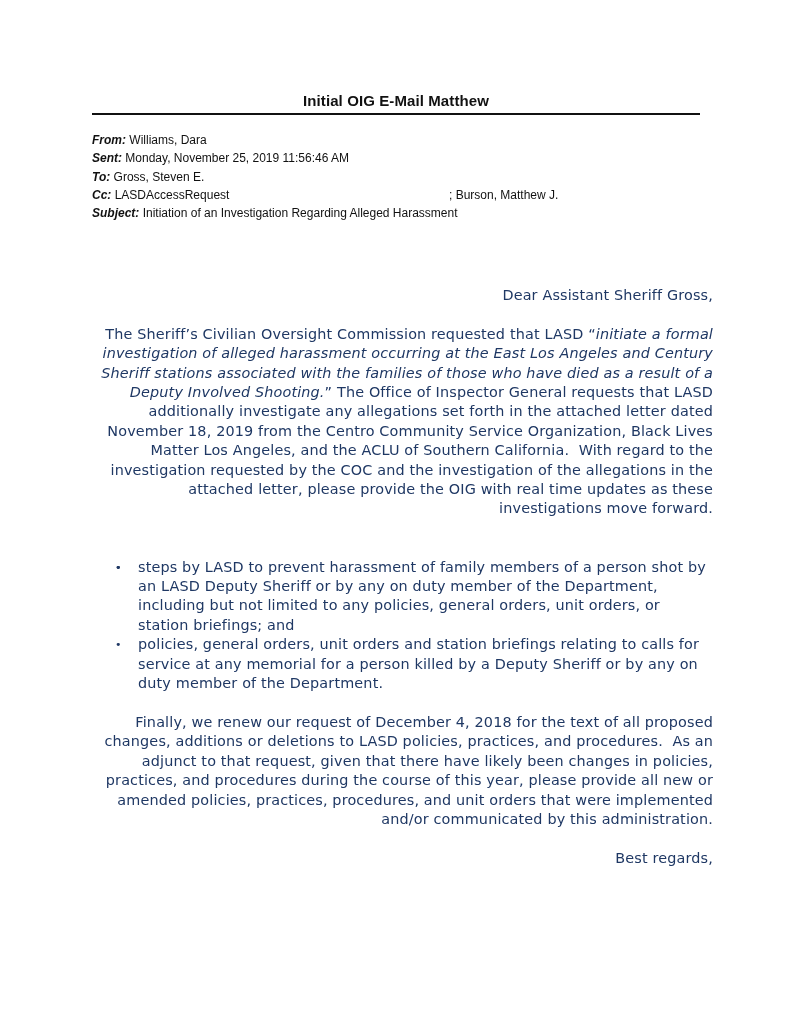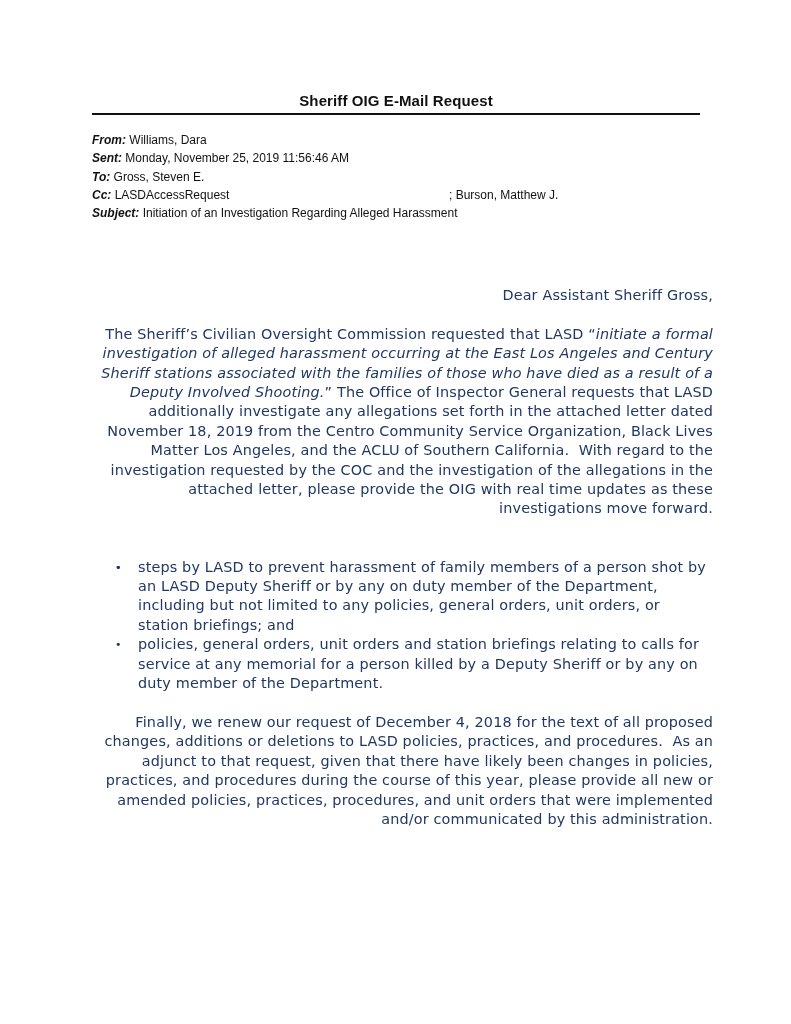--- a/index.html
+++ b/index.html
@@ -29,21 +29,21 @@
     .body em { }
     .bullets { list-style: none; margin: 0; padding: 0; }
     .bullets li { position: relative; padding-left: 23px; margin-left: 22px; }
     .bullets .dot { position: absolute; left: 0; top: 0; font-size: 11px; }
   </style>
 </head>
 <body>
 
 <div class="page">
 
-  <div class="doc-title">Sheriff OIG E-Mail Request</div>
+  <div class="doc-title">Initial OIG E-Mail Matthew</div>
   <div class="title-rule"></div>
 
   <div class="headers">
     <div class="row">
       <span class="lbl">From:</span><span> Williams, Dara</span>
     </div>
     <div class="row">
       <span class="lbl">Sent:</span><span> Monday, November 25, 2019 11:56:46 AM</span>
     </div>
     <div class="row">
@@ -65,15 +65,16 @@
     <div class="gap"></div>
     <div class="gap"></div>
     <ul class="bullets">
       <li><span class="dot">•</span></li>
       <li><span class="dot">•</span><span>steps by LASD to prevent harassment of family members of a person shot by an LASD Deputy Sheriff or by any on duty member of the Department, including but not limited to any policies, general orders, unit orders, or station briefings; and</span></li>
       <li><span class="dot">•</span><span>policies, general orders, unit orders and station briefings relating to calls for service at any memorial for a person killed by a Deputy Sheriff or by any on duty member of the Department.</span></li>
     </ul>
     <div class="gap"></div>
     <p>Finally, we renew our request of December 4, 2018 for the text of all proposed changes, additions or deletions to LASD policies, practices, and procedures.&nbsp; As an adjunct to that request, given that there have likely been changes in policies, practices, and procedures during the course of this year, please provide all new or amended policies, practices, procedures, and unit orders that were implemented and/or communicated by this administration.</p>
     <div class="gap"></div>
+    <p>Best regards,</p>
   </div>
 
 </div>
 
 </body></html>

